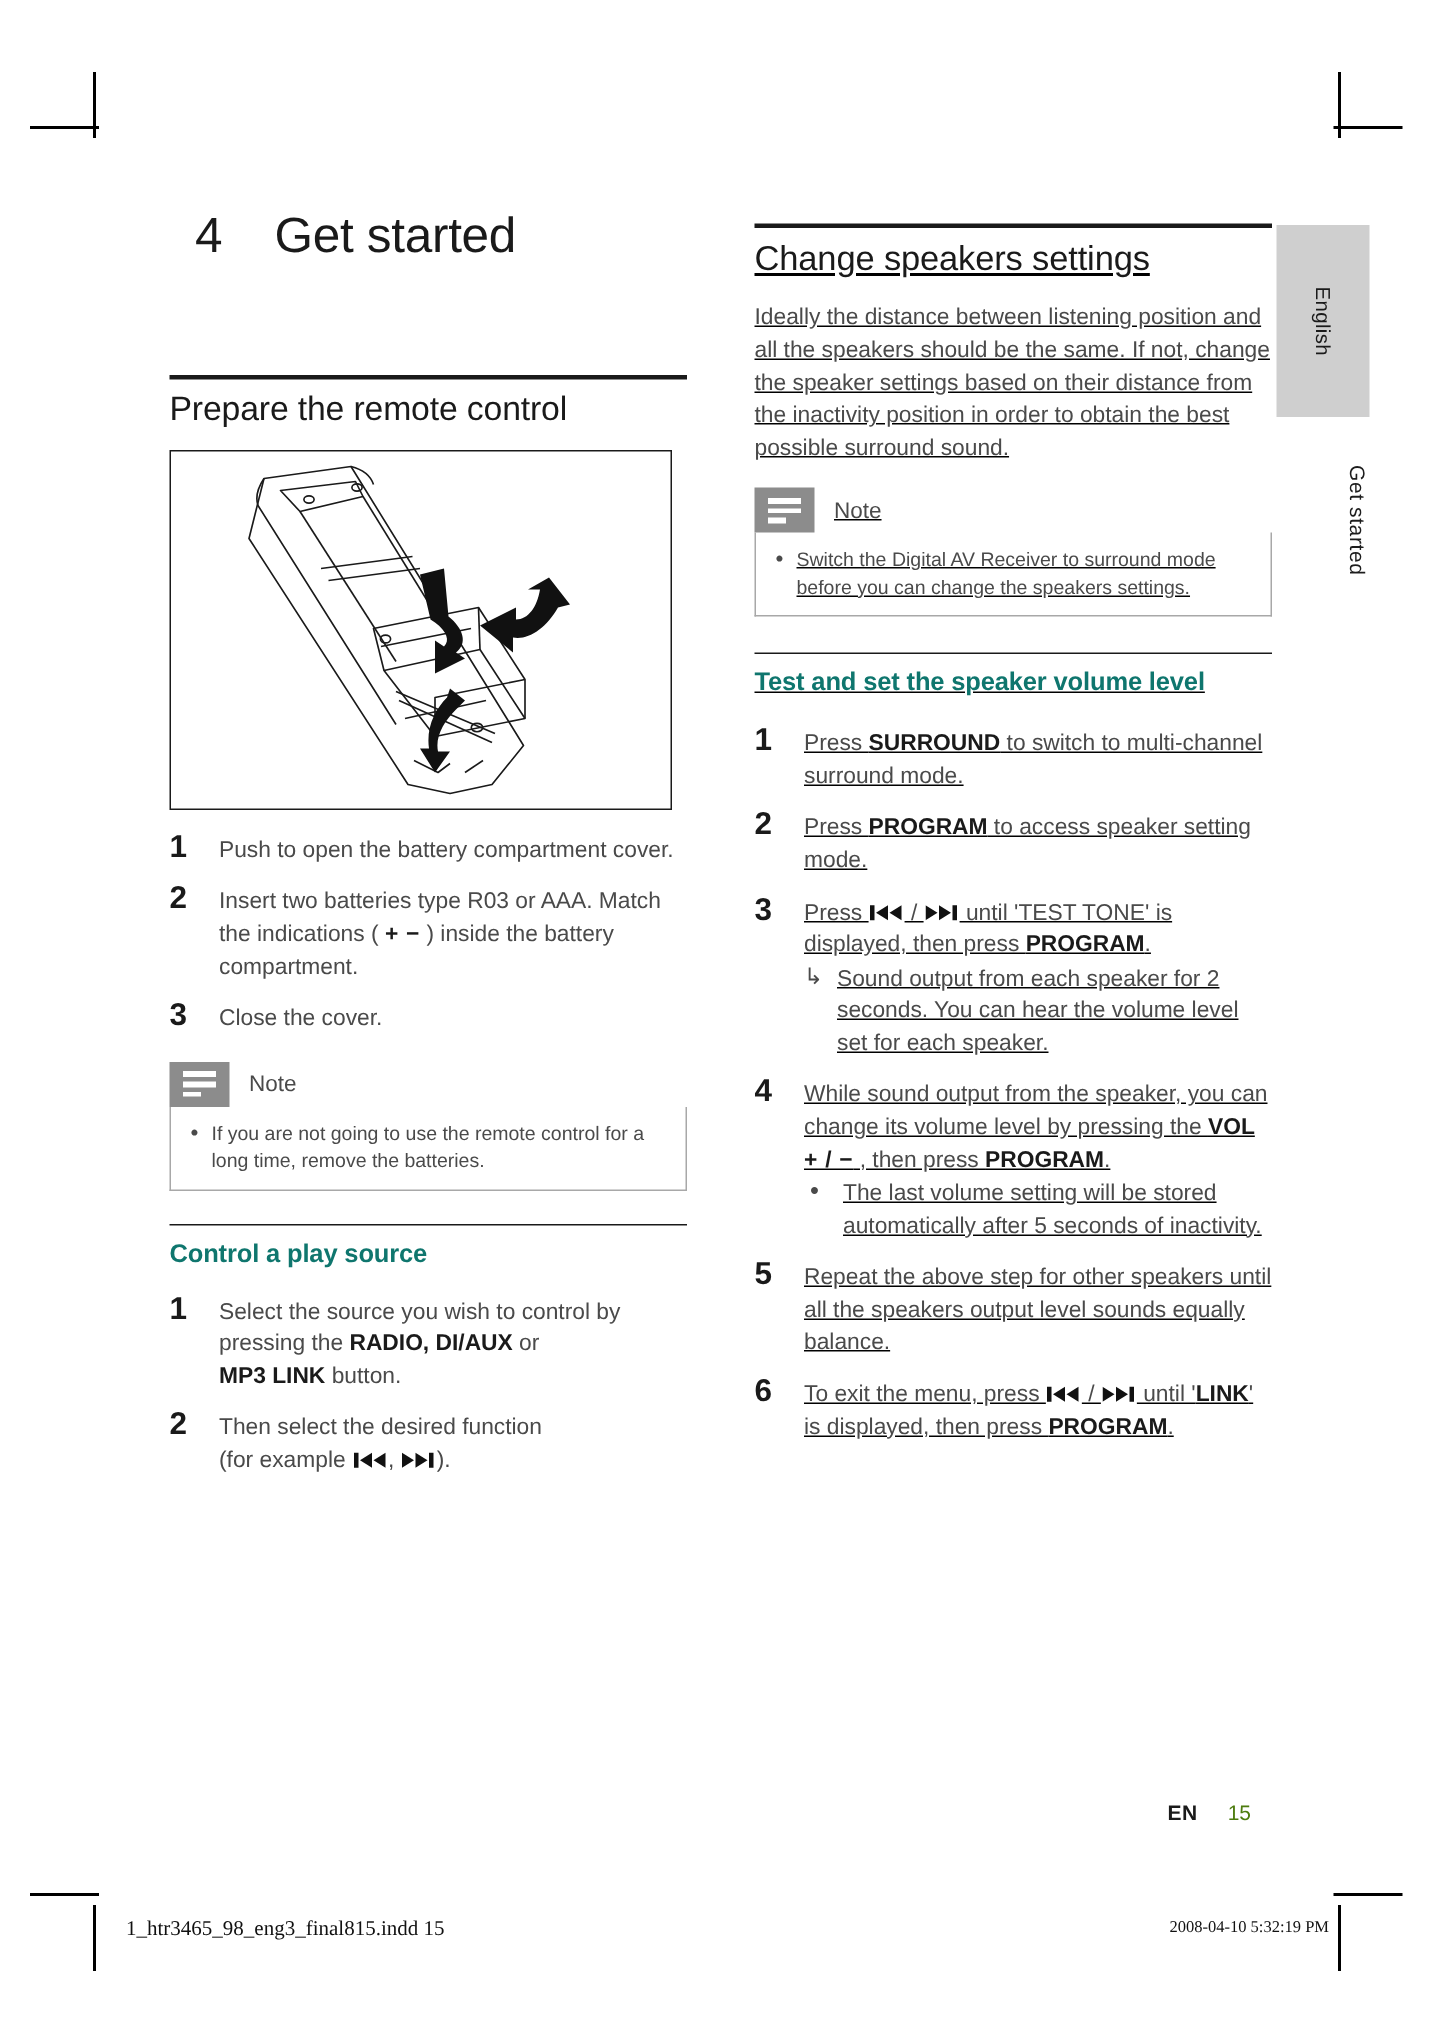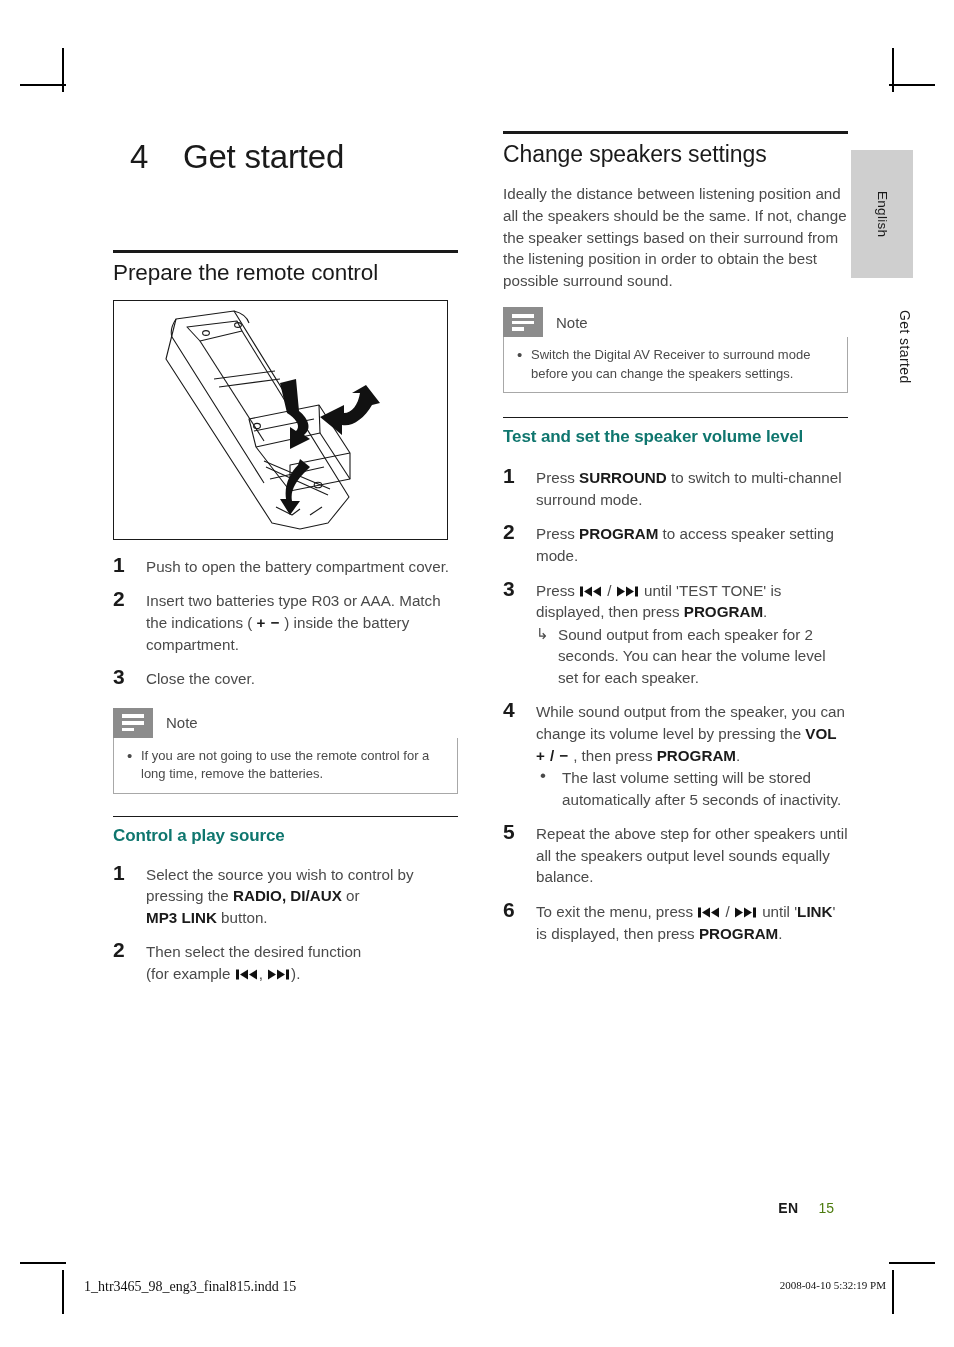--- a/index.html
+++ b/index.html
@@ -407,26 +407,26 @@
                 <polygon points="0,0.5 0,10.5 8,5.5"></polygon>
                 <polygon points="9,0.5 9,10.5 17,5.5"></polygon>
                 <rect x="18" y="0.5" width="3" height="10"></rect>
               </g>
             </svg>).</span>
       </div>
     </div>
 
   </div>
 
-  <div class="col col-right" style="top:131px;">
+  <div class="col col-right" style="top:149px;text-decoration:underline;">
 
     <hr class="rule-thick">
     <h2 class="sec" style="font-size:23px;margin-bottom:16px;">Change speakers settings</h2>
 
-    <p class="body" style="margin-bottom:16px;">Ideally the distance between listening position and all the speakers should be the same.  If not, change the speaker settings based on their surround from the listening position in order to obtain the best possible surround sound.</p>
+    <p class="body" style="margin-bottom:16px;">Ideally the distance between listening position and all the speakers should be the same.  If not, change the speaker settings based on their distance from the inactivity position in order to obtain the best possible surround sound.</p>
 
     <div class="note">
       <div class="note-head">
         <span class="note-icon">
             <i></i>
             <i></i>
             <i></i>
           </span>
         <span class="note-title">Note</span>
       </div>

